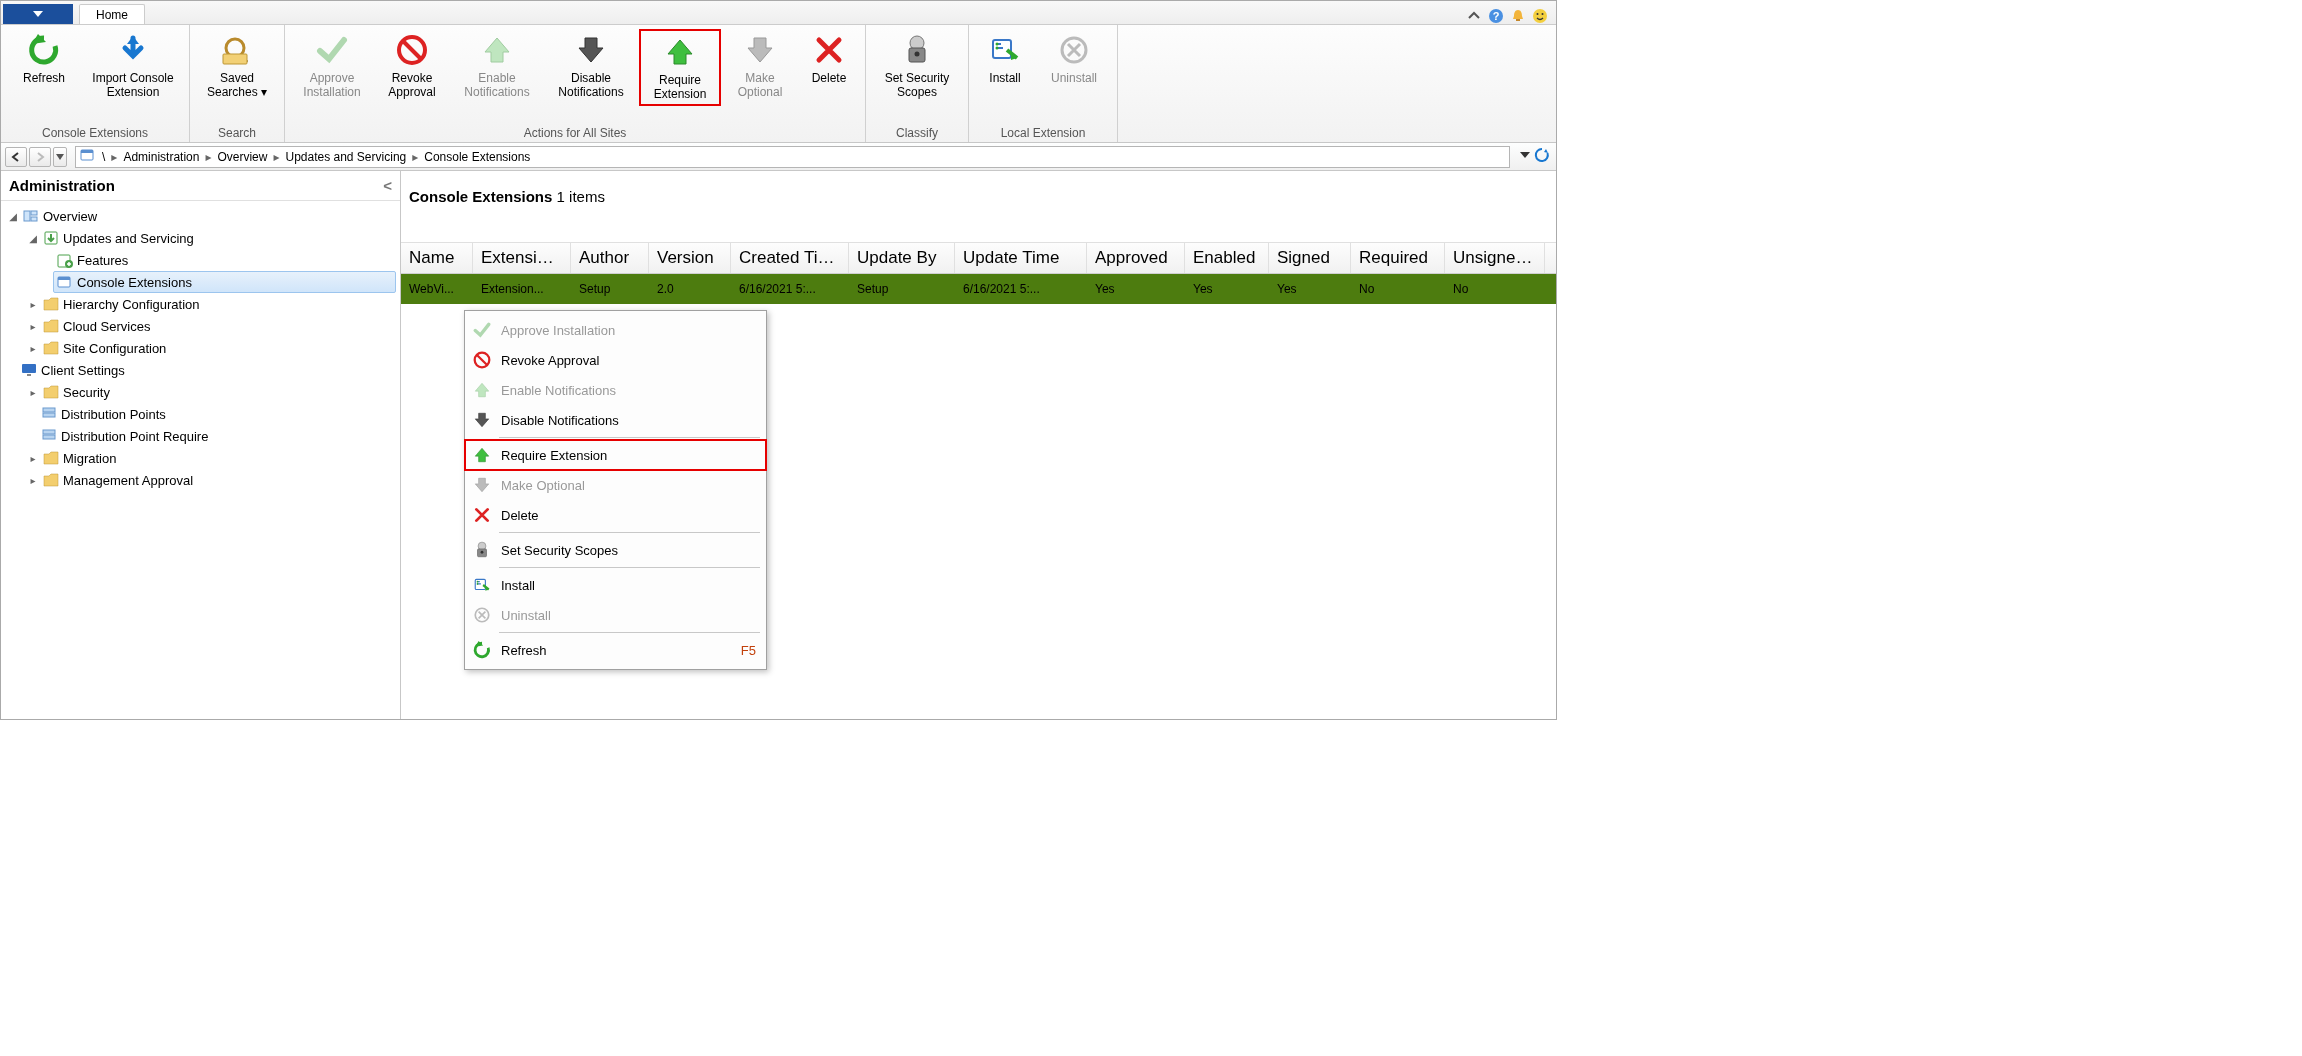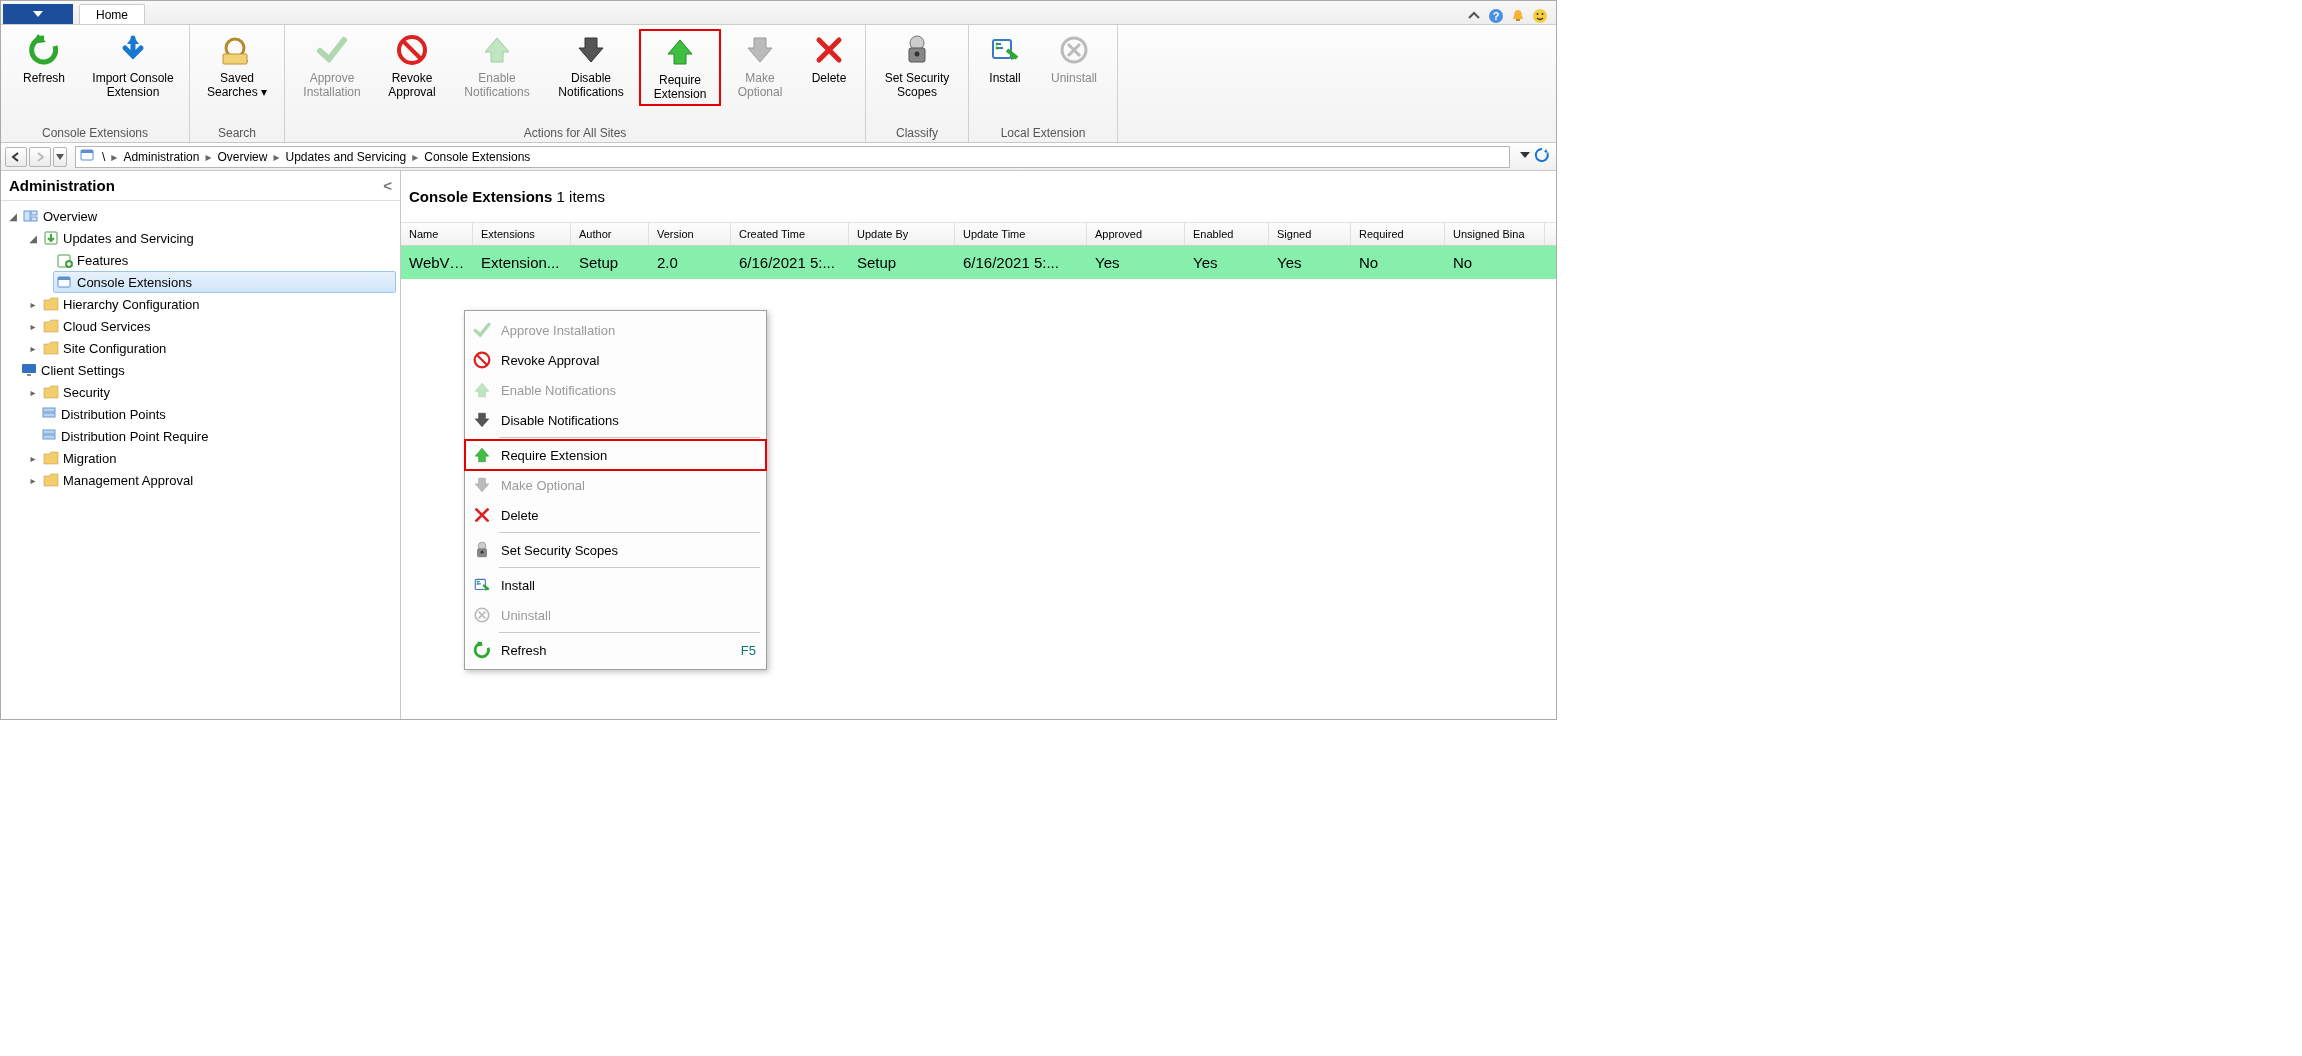--- a/index.html
+++ b/index.html
@@ -41,31 +41,31 @@
 .tree-header { padding:6px 8px; font-weight:bold; font-size:15px; border-bottom:1px solid #e0e0e0; display:flex; align-items:center; justify-content:space-between;}
 .tree-body { flex:1; overflow:auto; padding:4px 0; font-size:13px; }
 .tnode { display:flex; align-items:center; padding:3px 4px; gap:4px; white-space:nowrap; }
 .tnode .expander { width:12px; text-align:center; color:#666; font-size:10px; }
 .tnode.sel { background:linear-gradient(#e7f1fb,#d0e5fa); border:1px solid #9cc5ee; border-radius:2px; margin:0 4px; padding:2px 3px; }
 .tnode .ticon { width:16px; height:16px; display:inline-block; }
 
 .list-pane { flex:1; display:flex; flex-direction:column; overflow:hidden; position:relative; }
 .list-header { padding:17px 8px; font-size:15px; }
 .list-header strong { font-weight:bold; }
-.grid-head { display:flex; border-top:1px solid #e0e0e0; border-bottom:1px solid #d0d0d0; background:linear-gradient(#fdfdfd,#f1f1f1); font-size:11px; }
+.grid-head { display:flex; border-top:1px solid #e0e0e0; border-bottom:1px solid #d0d0d0; background:linear-gradient(#fdfdfd,#f1f1f1); font-size:17px;margin-top:20px; }
 .ghcell { padding:5px 8px; border-right:1px solid #e0e0e0; overflow:hidden; text-overflow:ellipsis; white-space:nowrap; }
-.grid-row { display:flex; font-size:15px; padding:4px 0; background:#86efac; }
+.grid-row { display:flex; font-size:12px; padding:4px 0; background:#4d7c0f; }
 .gcell { padding:4px 8px; overflow:hidden; text-overflow:ellipsis; white-space:nowrap; }
 
 
 .context-menu { position:absolute; left:464px; top:310px; width:303px; background:#fdfdfd; border:1px solid #a0a0a0; box-shadow:2px 2px 6px rgba(0,0,0,0.25); padding:4px 0; font-size:13px; z-index:100; }
 .cm-item { display:flex; align-items:center; padding:6px 10px 6px 8px; gap:10px; position:relative; }
 .cm-item.disabled { color:#999; }
 .cm-item .cmicon { width:18px; height:18px; display:flex; align-items:center; justify-content:center; }
-.cm-item .cmshortcut { margin-left:auto; color:#0f766e; }
+.cm-item .cmshortcut { margin-left:auto; color:#c2410c; }
 .cm-sep { height:1px; background:#c8c8c8; margin:2px 6px 2px 34px; }
 .cm-item.highlight { outline:2px solid #e60000; outline-offset:-1px; }
 
 .folder-ico { fill:#f3ce6e; stroke:#bd9635; stroke-width:0.5; }
 .c0{width:72px}.c1{width:98px}.c2{width:78px}.c3{width:82px}.c4{width:118px}.c5{width:106px}.c6{width:132px}.c7{width:98px}.c8{width:84px}.c9{width:82px}.c10{width:94px}.c11{width:100px}
 </style>
 </head>
 <body>
 
 <svg width="0" height="0" style="position:absolute">

